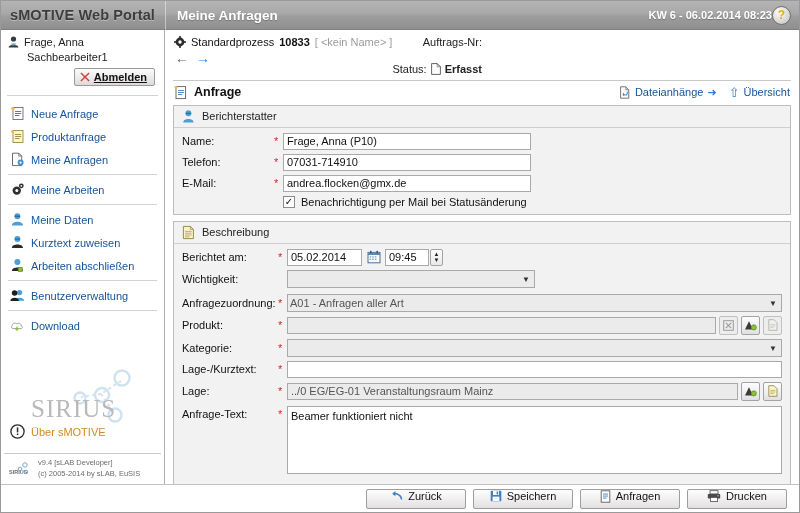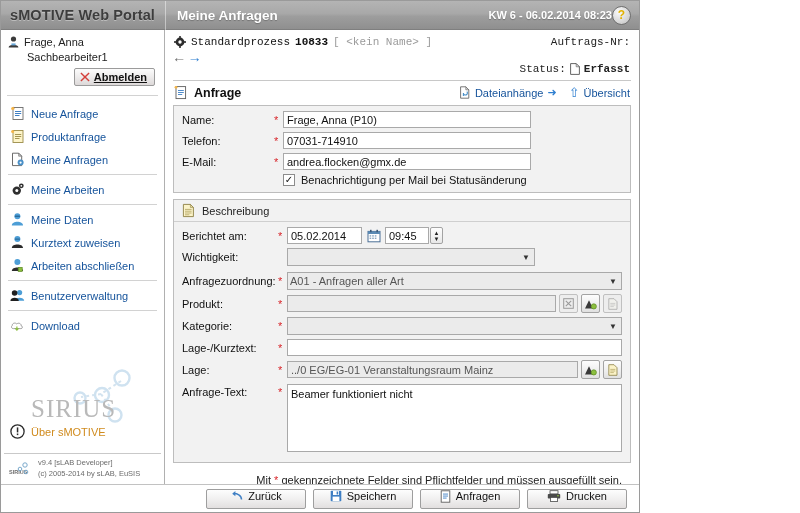--- a/index.html
+++ b/index.html
@@ -5,21 +5,21 @@
   * { box-sizing: border-box; }
   html, body {
     margin: 0; padding: 0;
     width: 800px; height: 513px;
     font-family: "Liberation Sans", sans-serif;
     font-size: 11px;
     background: #ffffff;
     overflow: hidden;
   }
   #app {
-    width: 640px; height: 513px;
+    width: 800px; height: 513px;
     position: relative;
     border: 1px solid #9a9a9a;
     background: #f97316;
     display: flex;
     flex-direction: column;
   }
 
   
   .topbar {
     height: 29px;
@@ -138,21 +138,21 @@
 
   
   .main {
     flex: 1 1 auto;
     display: flex; flex-direction: column;
     min-width: 0;
     background: #ffffff;
   }
   .proc-head {
     padding: 6px 9px 0 9px;
-    display: flex; justify-content: space-between; align-items: flex-start; font-family: Liberation Mono, monospace;
+    display: flex; align-items: flex-start;
   }
   .proc-left .proc-line {
     display: flex; align-items: center; gap: 5px;
     font-size: 11px; color: #111;
   }
   .proc-num { font-weight: bold; }
   .proc-noname { color: #9b9b9b; }
   .arrows { display: flex; gap: 7px; margin-top: 3px; padding-left: 1px; }
   .arrow { font-size: 14px; line-height: 1; cursor: pointer; }
   .arrow.back { color: #6d6d6d; }
@@ -557,20 +557,30 @@
           <span class="sec-link">
             <span style="color:#2f7fd0;font-size:13px;line-height:1;">⇧</span>
             <span>Übersicht</span>
           </span>
         </div>
       </div>
 
       <div class="panel-wrap">
 
         <div class="panel">
+          <div class="panel-head">
+            <span>
+              <svg width="15" height="15" viewBox="0 0 15 15">
+                <ellipse cx="7.4" cy="4.3" rx="3" ry="3" fill="#4d9ed6"></ellipse>
+                <path d="M2.2 13.4 C2.2 8.8 12.6 8.8 12.6 13.4 Z" fill="#4d9ed6"></path>
+                <rect x="4.9" y="3.7" width="5" height="1.4" rx="0.6" fill="#2b6c9c"></rect>
+              </svg>
+            </span>
+            <span>Berichterstatter</span>
+          </div>
           <div class="panel-body">
 
             <div class="frow">
               <span class="flabel">Name:</span>
               <span class="req">*</span>
               <input class="t w-short" type="text" value="Frage, Anna (P10)" style="">
             </div>
 
             <div class="frow">
               <span class="flabel">Telefon:</span>

